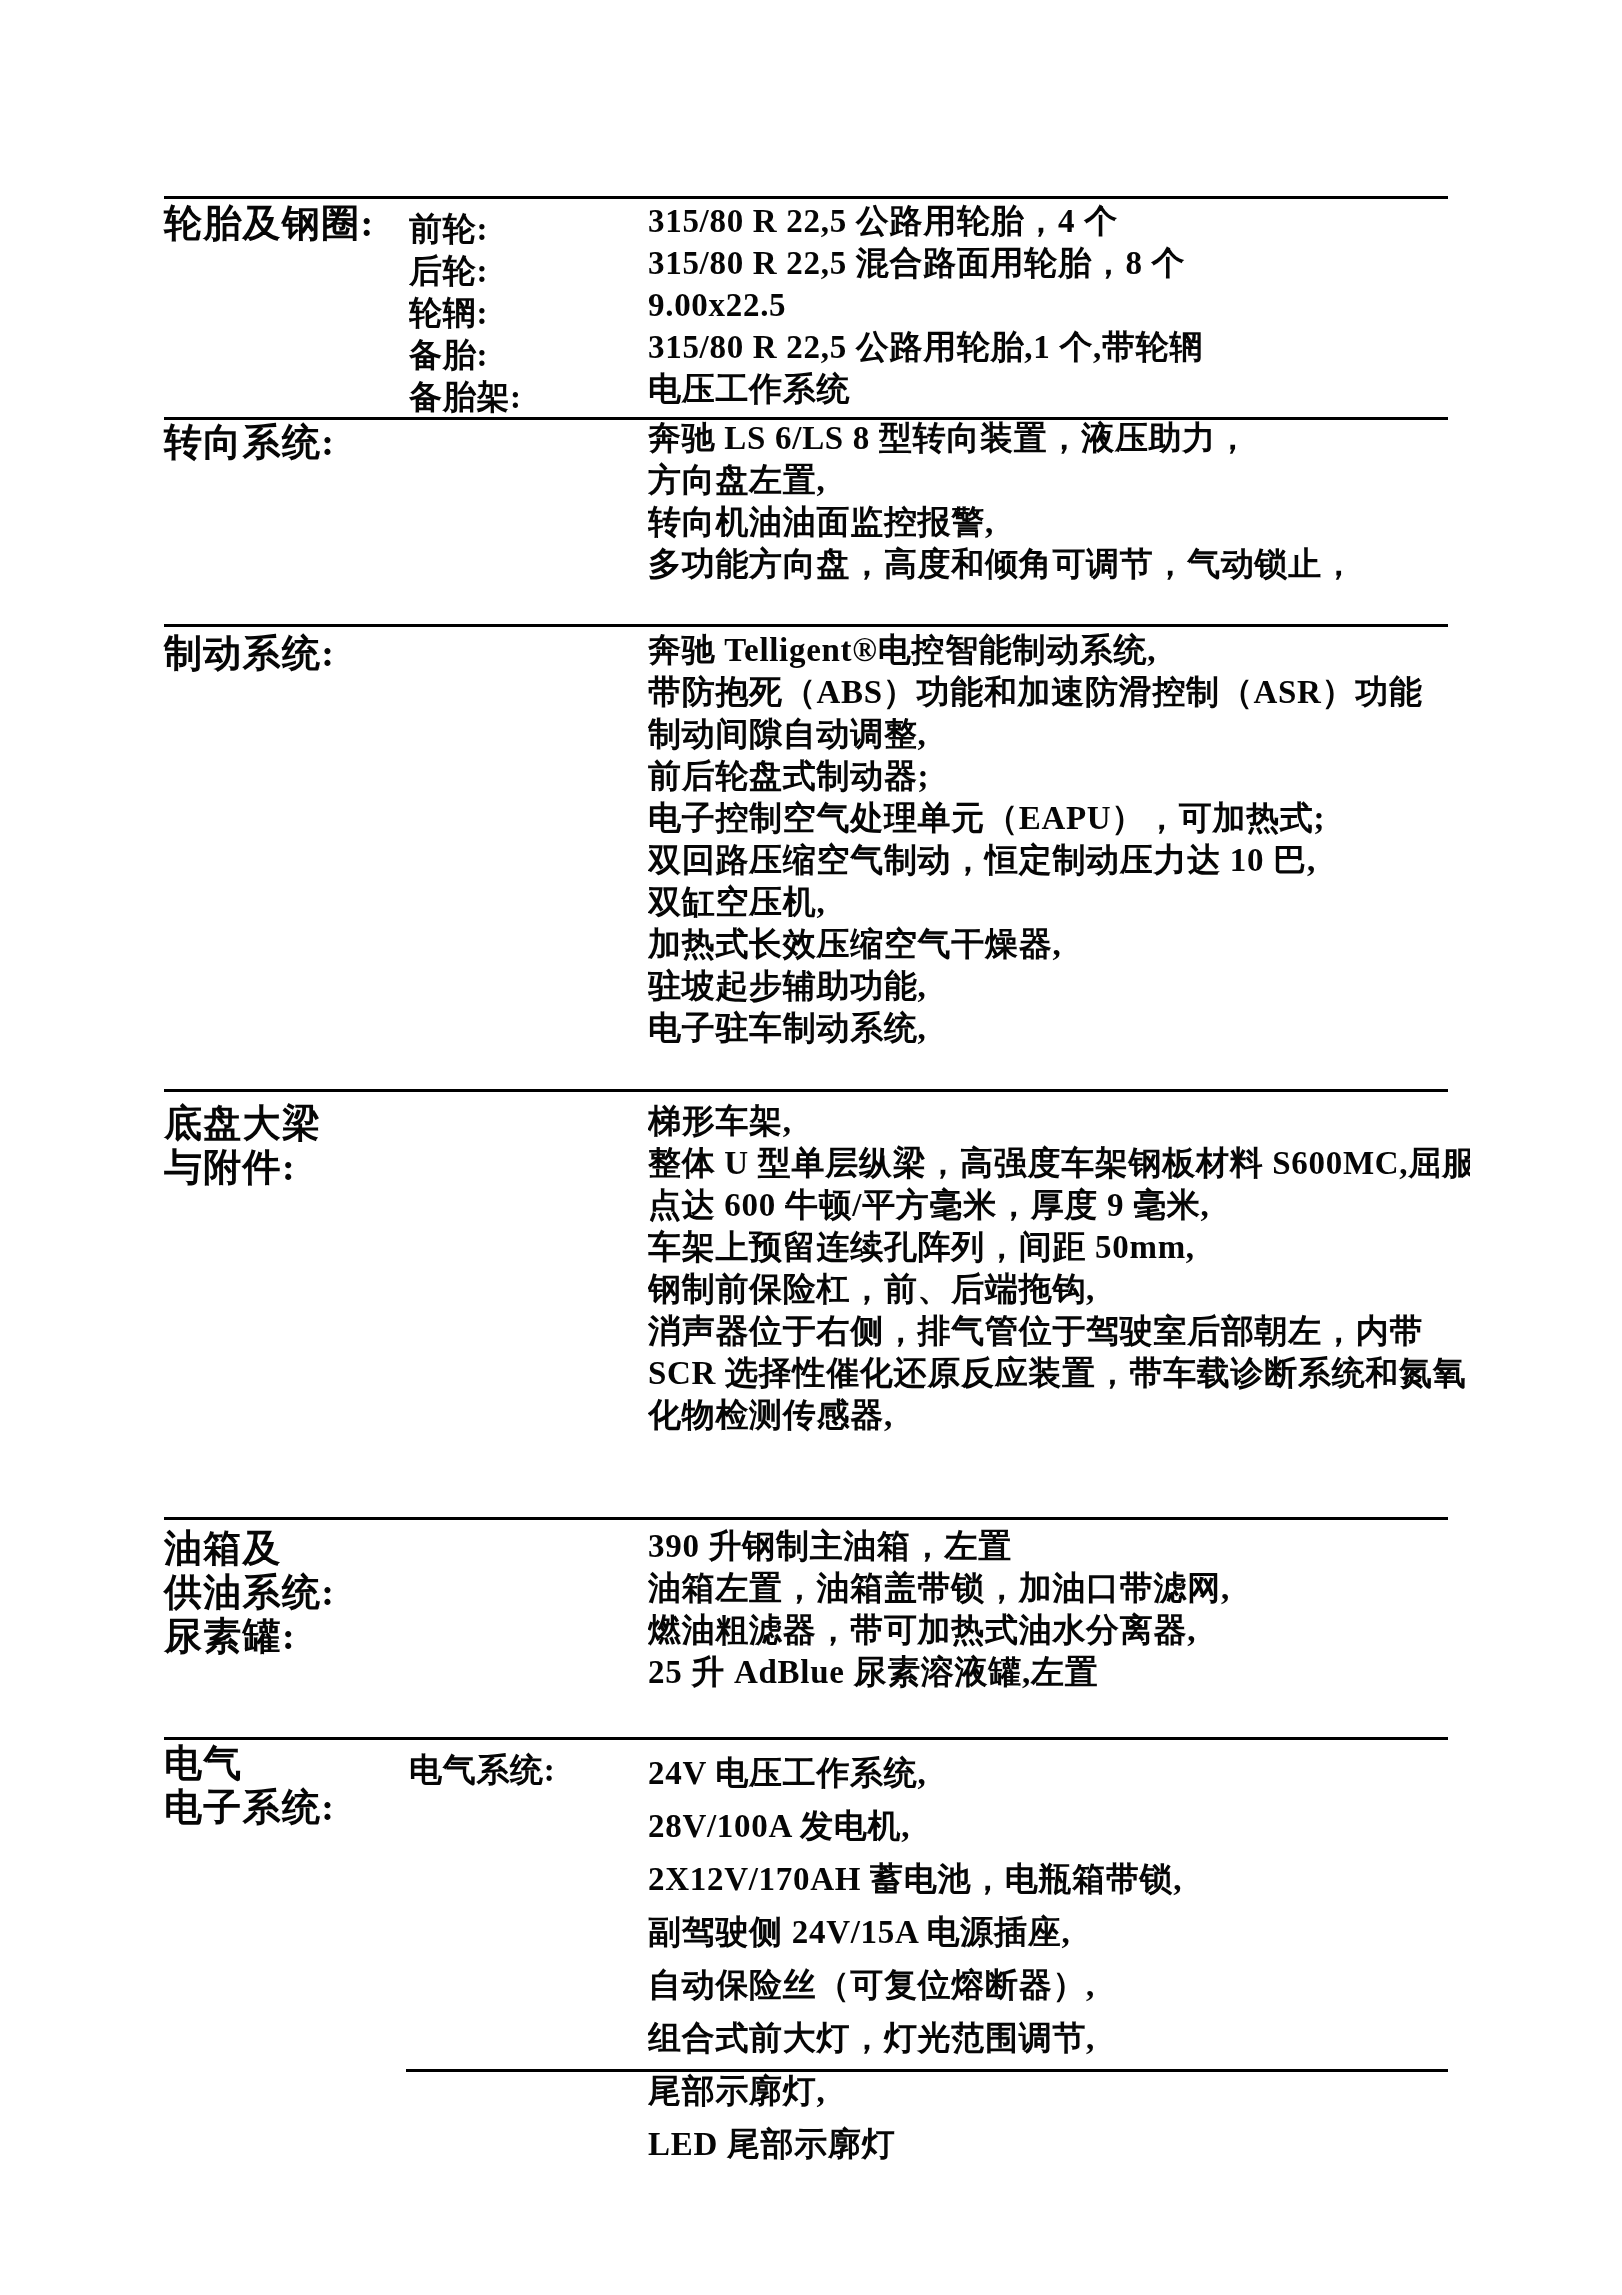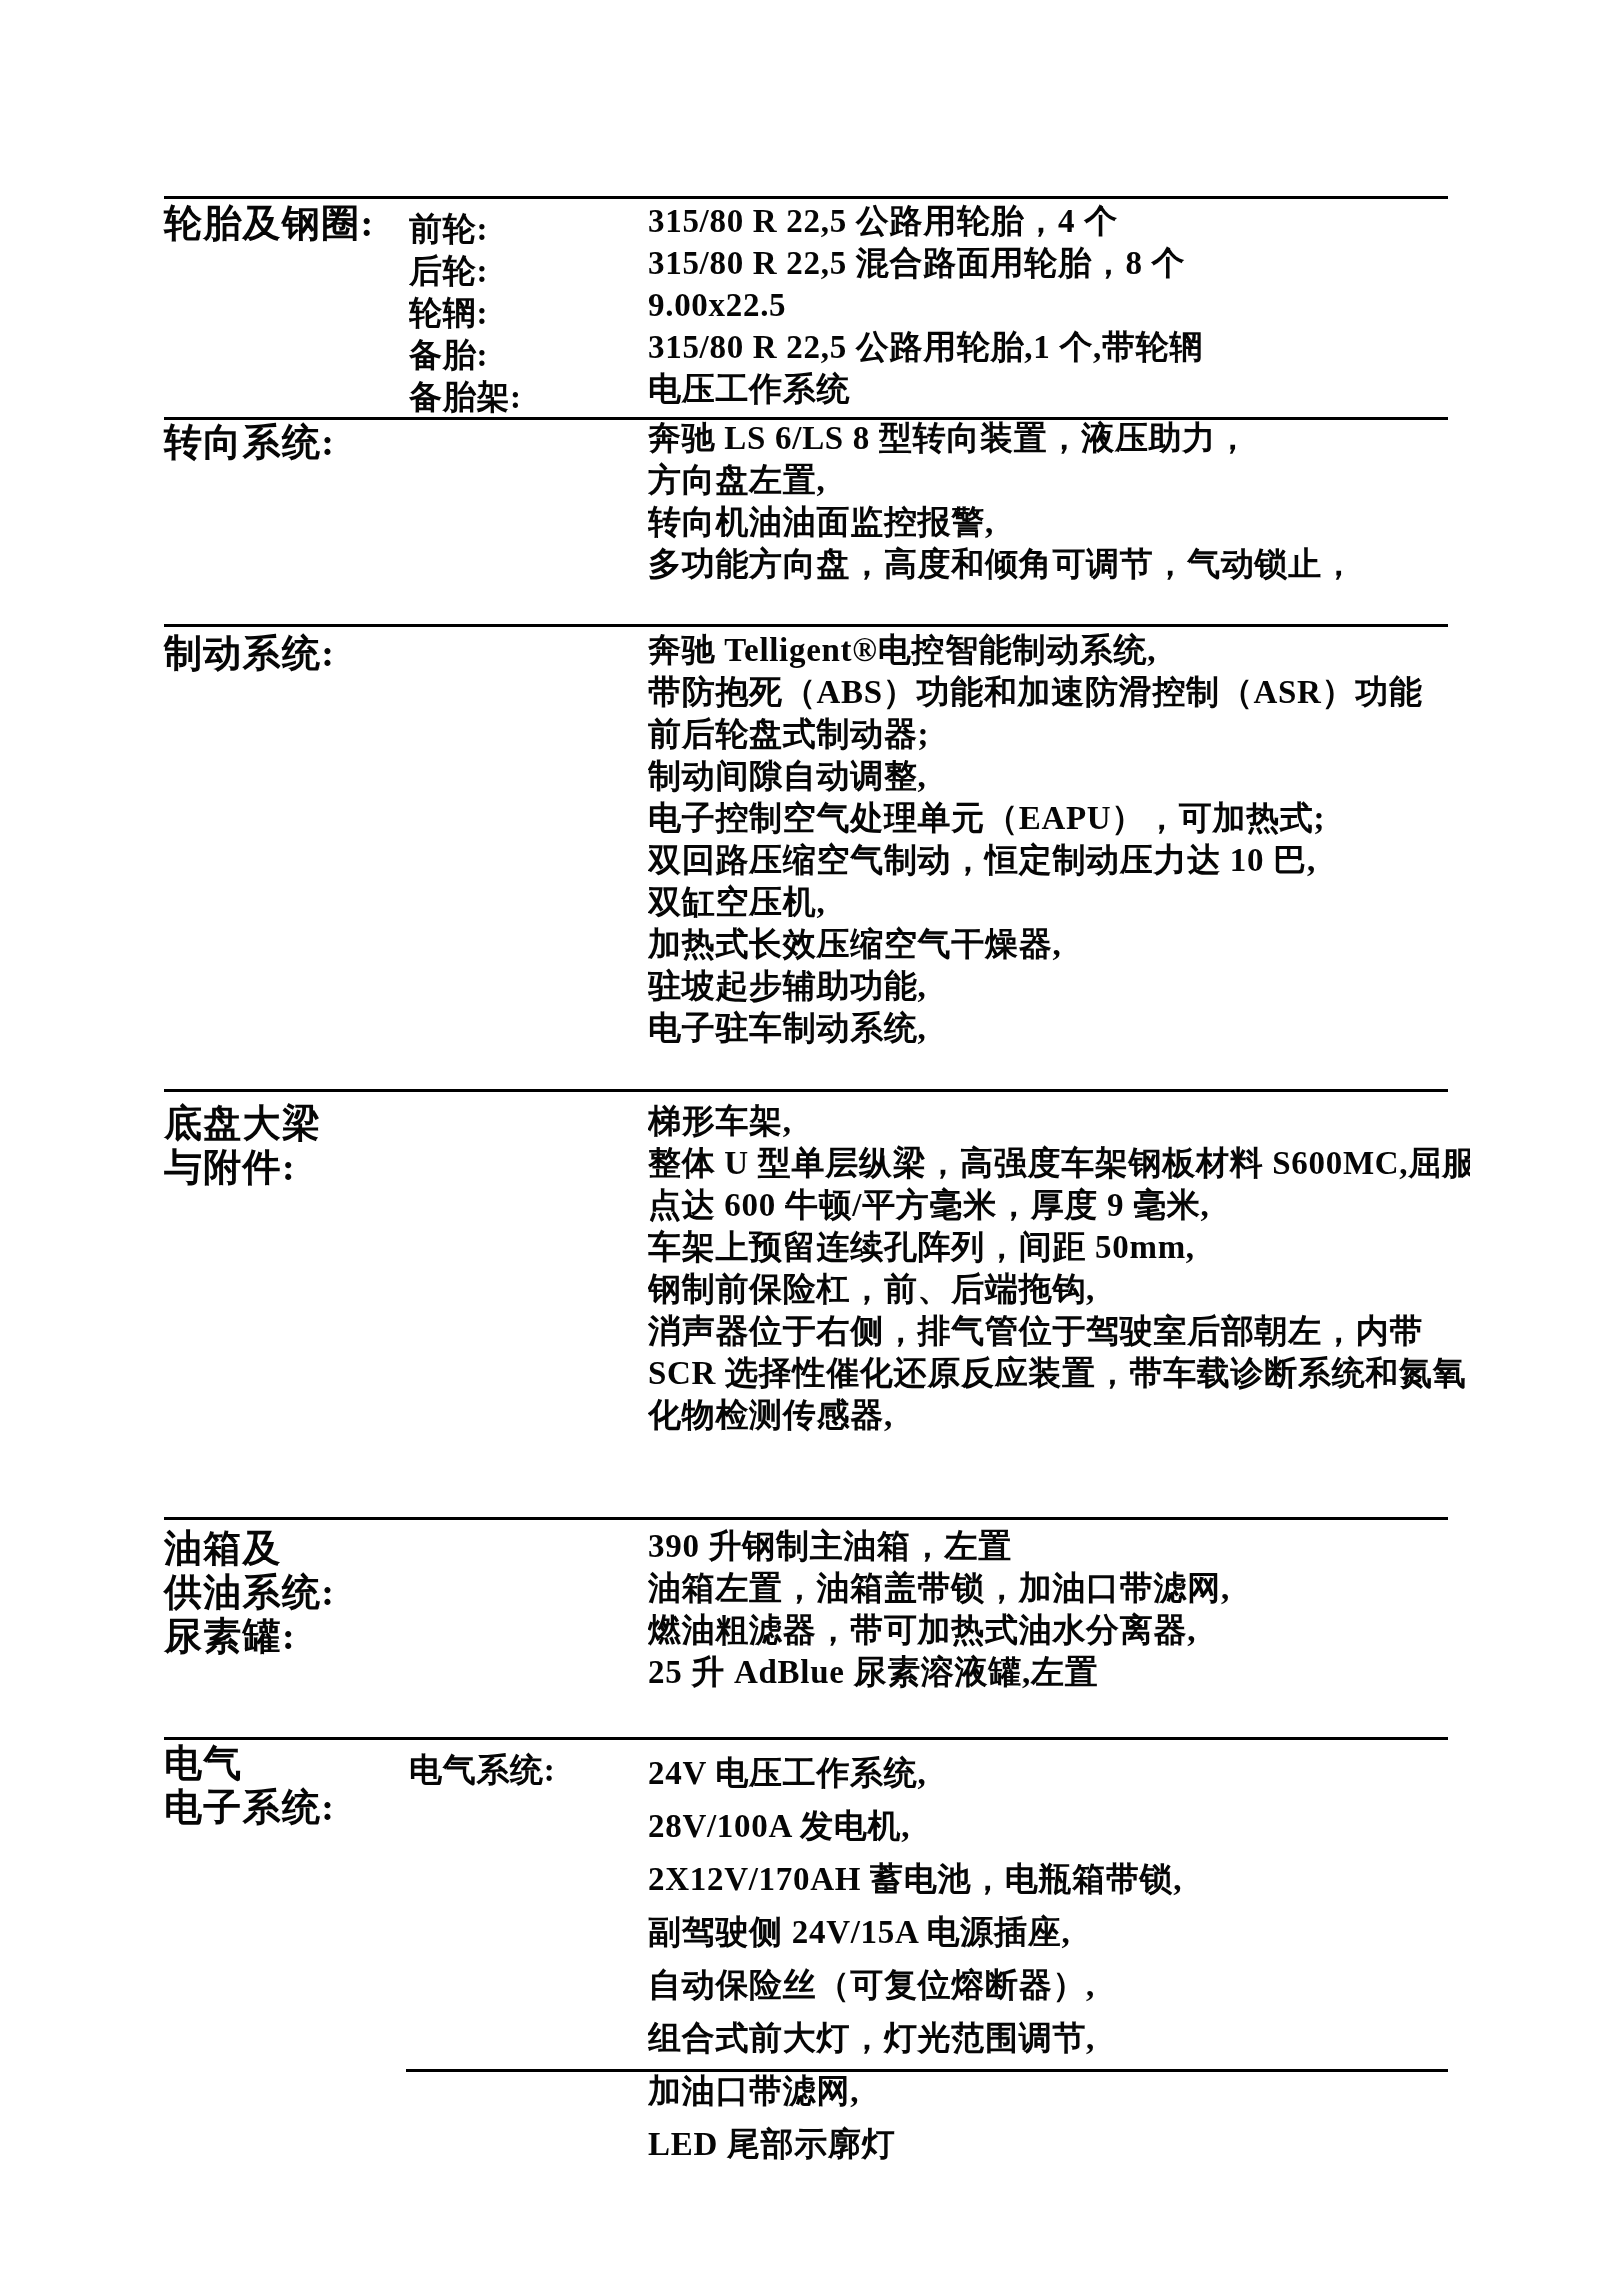--- a/index.html
+++ b/index.html
@@ -60,22 +60,22 @@
     <div class="ln">方向盘左置,</div>
     <div class="ln">转向机油油面监控报警,</div>
     <div class="ln">多功能方向盘，高度和倾角可调节，气动锁止，</div>
   </div>
 
   <div class="rule" style="top:624px"></div>
   <div class="label" style="top:631px">制动系统:</div>
   <div class="col val" style="top:629px">
     <div class="ln">奔驰 Telligent®电控智能制动系统,</div>
     <div class="ln">带防抱死（ABS）功能和加速防滑控制（ASR）功能</div>
+    <div class="ln">制动间隙自动调整,</div>
     <div class="ln">前后轮盘式制动器;</div>
-    <div class="ln">制动间隙自动调整,</div>
     <div class="ln">电子控制空气处理单元（EAPU），可加热式;</div>
     <div class="ln">双回路压缩空气制动，恒定制动压力达 10 巴,</div>
     <div class="ln">双缸空压机,</div>
     <div class="ln">加热式长效压缩空气干燥器,</div>
     <div class="ln">驻坡起步辅助功能,</div>
     <div class="ln">电子驻车制动系统,</div>
   </div>
 
   <div class="rule" style="top:1089px"></div>
   <div class="label" style="top:1101px">
@@ -114,20 +114,20 @@
   <div class="col sub" style="top:1741px">
     <div class="ln">电气系统:</div>
   </div>
   <div class="col val lh63" style="top:1741px">
     <div class="ln">24V 电压工作系统,</div>
     <div class="ln">28V/100A 发电机,</div>
     <div class="ln">2X12V/170AH 蓄电池，电瓶箱带锁,</div>
     <div class="ln">副驾驶侧 24V/15A 电源插座,</div>
     <div class="ln">自动保险丝（可复位熔断器）,</div>
     <div class="ln">组合式前大灯，灯光范围调节,</div>
-    <div class="ln">加油口带滤网,</div>
+    <div class="ln">尾部示廓灯,</div>
     <div class="ln">LED 尾部示廓灯</div>
   </div>
 
   <div class="rule short" style="top:2069px"></div>
 
 </div>
 
 
 </body></html>

